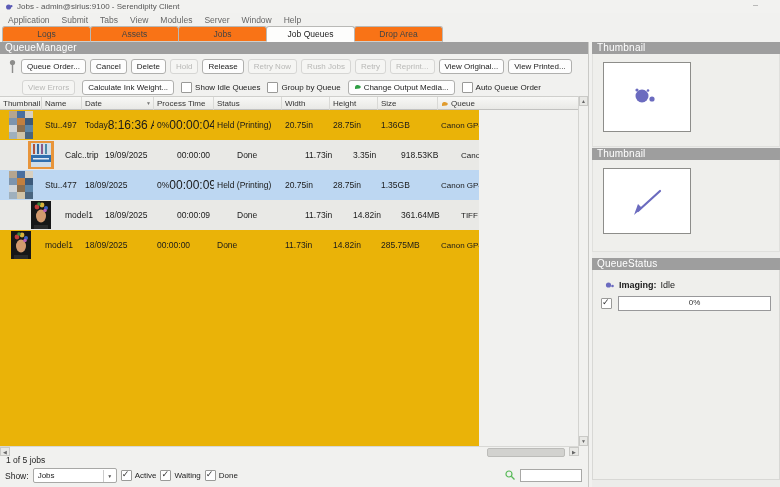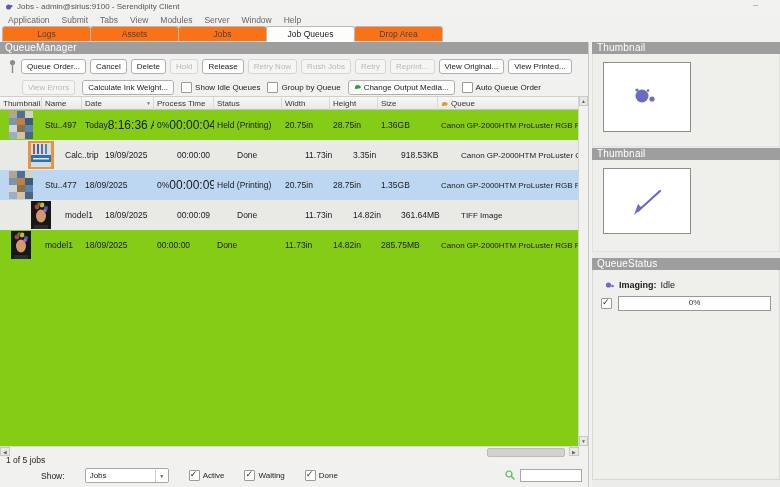--- a/index.html
+++ b/index.html
@@ -38,21 +38,21 @@
   .cb-label{font-size:8px;color:#222;}
   .btn .icon-inline{display:inline-block;vertical-align:-1px;margin-right:2px;}
   
   #table-header{position:absolute;top:54px;left:0;width:579px;height:14px;box-sizing:border-box;
     background:linear-gradient(#f8f8f6,#e9e9e6);border-top:1px solid #cfcfcc;border-bottom:1px solid #c2c2c0;
     display:grid;grid-template-columns:42px 40px 72px 60px 68px 48px 48px 60px 1fr;
     font-size:8px;color:#333;align-items:center;}
   .th{padding-left:3px;border-right:1px solid #d9d9d6;height:13px;line-height:13px;
     white-space:nowrap;overflow:hidden;display:flex;align-items:center;gap:2px;}
   .th .sort{margin-left:auto;font-size:5px;color:#777;padding-right:2px;}
-  #table-body{position:absolute;top:68px;left:0;width:579px;bottom:41px;background:#84cc16;overflow:hidden;}
+  #table-body{position:absolute;top:68px;left:0;width:479px;bottom:41px;background:#eab308;overflow:hidden;}
   .row{height:30px;display:grid;grid-template-columns:42px 40px 72px 60px 68px 48px 48px 60px 1fr;
     align-items:center;font-size:8.5px;color:#1a1a1a;}
   .row.alt{background:#e9e9e6;padding-left:20px;}
   .row.selected{background:#bdd7f2;}
   .cell{padding-left:3px;white-space:nowrap;overflow:hidden;}
   .cell.thumb{display:flex;justify-content:center;padding:0;}
   .cell.flex2{display:flex;justify-content:space-between;align-items:center;padding-right:5px;}
   .cell .sub{font-size:12px;}
   .cell.queue{font-size:8px;}
   
@@ -62,21 +62,21 @@
     box-sizing:border-box;font-size:5px;color:#666;text-align:center;line-height:9px;}
   #hscroll{position:absolute;left:0;width:579px;bottom:31px;height:10px;background:#f1f1ef;
     border-top:1px solid #d8d8d5;box-sizing:border-box;}
   .hsb-btn{position:absolute;top:0;width:10px;height:9px;background:#e8e8e5;border:1px solid #c9c9c6;
     box-sizing:border-box;font-size:5px;color:#666;text-align:center;line-height:8px;}
   #hthumb{position:absolute;left:487px;top:1px;width:76px;height:7px;background:#d2d2cf;
     border:1px solid #bcbcb9;border-radius:2px;}
   
   #status-line{position:absolute;left:6px;bottom:22px;font-size:8.5px;color:#222;}
   #filter-bar{position:absolute;left:5px;right:6px;bottom:4px;height:15px;display:flex;
-    align-items:center;gap:20px;font-size:8.5px;color:#222;margin-left:36px;}
+    align-items:center;gap:4px;font-size:8.5px;color:#222;}
   #show-dropdown{width:82px;height:13px;border:1px solid #a8a8a6;border-radius:2px;background:#fff;
     display:flex;align-items:center;font-size:8px;}
   #show-dropdown .val{flex:1;padding-left:4px;}
   #show-dropdown .caret{width:12px;border-left:1px solid #ccc;text-align:center;font-size:5px;color:#555;line-height:12px;}
   #search-wrap{margin-left:auto;display:flex;align-items:center;gap:4px;}
   #search-input{width:56px;height:11px;border:1px solid #a8a8a6;font-size:8px;padding:0 2px;background:#fff;}
   
   .thumb-body{position:relative;background:#efefec;border:1px solid #e0e0dd;border-top:none;box-sizing:border-box;}
   .preview-box{position:absolute;left:10px;top:8px;width:86px;height:68px;background:#fff;
     border:1px solid #8d8d8a;}

